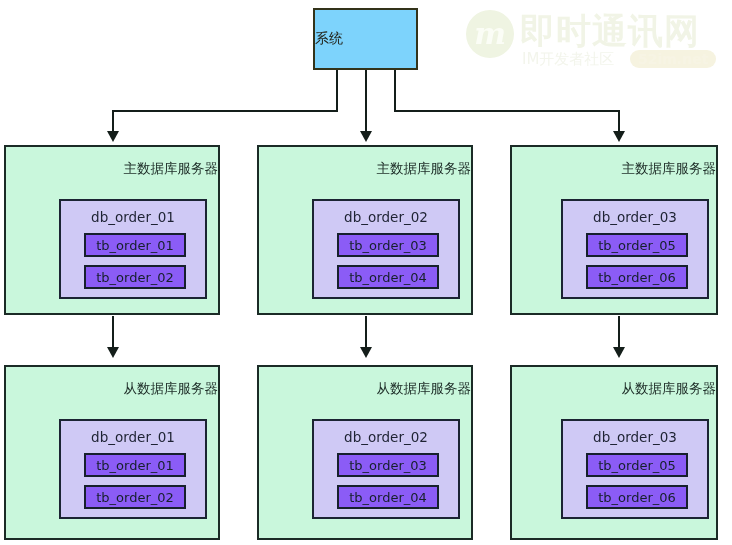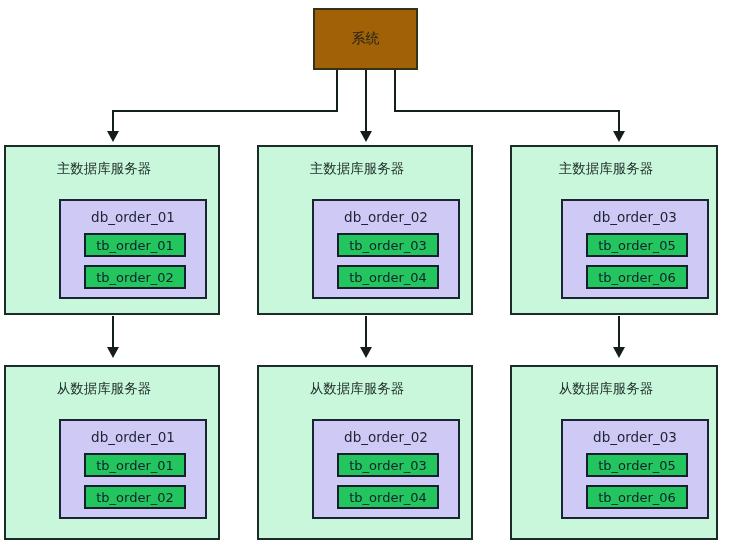--- a/index.html
+++ b/index.html
@@ -75,39 +75,39 @@
     white-space: nowrap;
   }
 
   
   .node {
     position: absolute;
     box-sizing: border-box;
     border: 2px solid #1b2b26;
   }
   .system-box {
-    background: #a16207;
+    background: #7dd3fc;
     border: 2px solid #33331a;
     display: flex;
     align-items: center;
-    justify-content: center;
+    justify-content: flex-start;
   }
   .system-label {
     font-size: 14px;
     color: #222218;
   }
   .server-box {
     background: #c9f7dc;
   }
   .server-title {
     position: absolute;
     left: 0;
-    right: 16px;
+    right: 0;
     top: 13px;
-    text-align: center;
+    text-align: right;
     font-size: 13.5px;
     color: #1c2b26;
   }
   .db-box {
     position: absolute;
     box-sizing: border-box;
     background: #cfc9f5;
     border: 2px solid #1b2433;
     margin-left: 15px;
   }
@@ -116,21 +116,21 @@
     left: 0;
     right: 0;
     top: 8px;
     text-align: center;
     font-size: 13.5px;
     color: #1e2333;
   }
   .tb-box {
     position: absolute;
     box-sizing: border-box;
-    background: #22c55e;
+    background: #8b5cf6;
     border: 2px solid #16202c;
     display: flex;
     align-items: center;
     justify-content: center;
     font-size: 13px;
     color: #16202c;
   }
 
   
   .conn {
@@ -146,20 +146,26 @@
     border-left: 6px solid transparent;
     border-right: 6px solid transparent;
     border-top: 11px solid #141e1a;
   }
 </style>
 </head>
 <body>
 
 <div id="canvas">
 
+  <div class="watermark">
+    <div class="wm-m">m</div>
+    <div class="wm-main">即时通讯网</div>
+    <div class="wm-sub">IM开发者社区</div>
+    <div class="wm-badge">52im.net</div>
+  </div>
 
   <div class="node system-box" style="left:313px; top:8px; width:105px; height:62px;">
     <span class="system-label">系统</span>
   </div>
 
   <div class="conn vline" style="left:336px; top:70px; height:42px;"></div>
   <div class="conn hline" style="left:112px; top:110px; width:226px;"></div>
   <div class="conn vline" style="left:112px; top:110px; height:22px;"></div>
   <div class="arrow" style="left:107px; top:131px;"></div>
 

